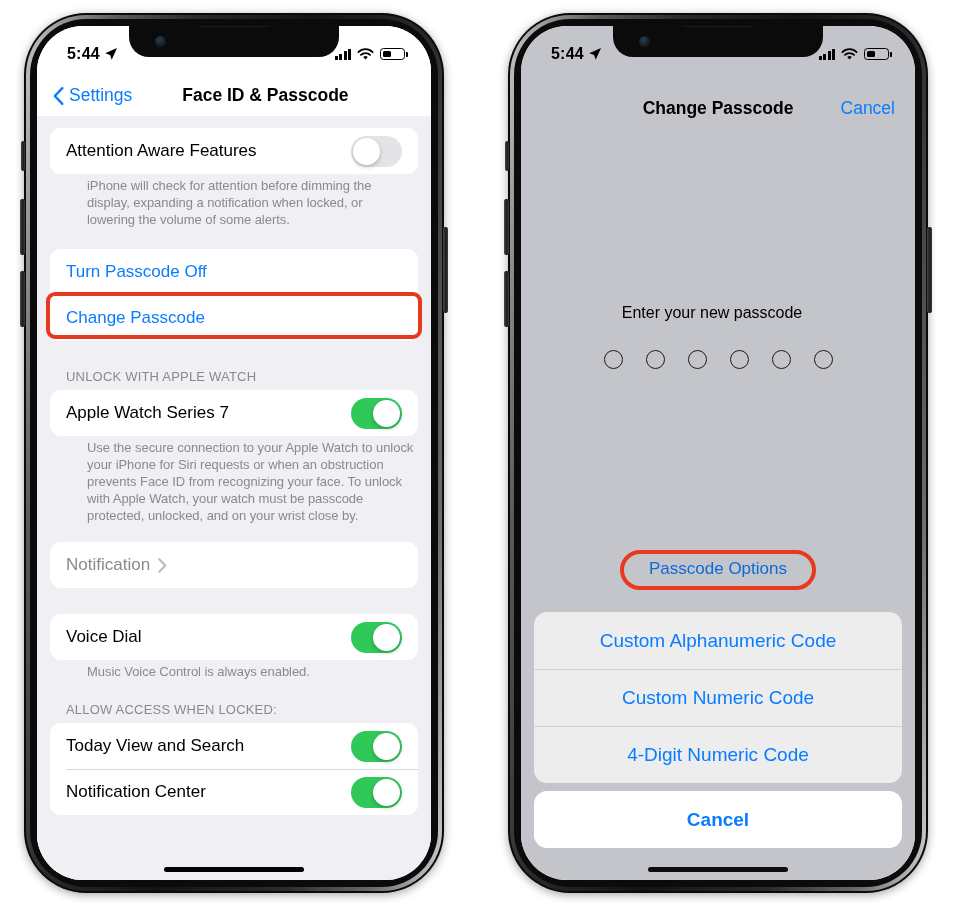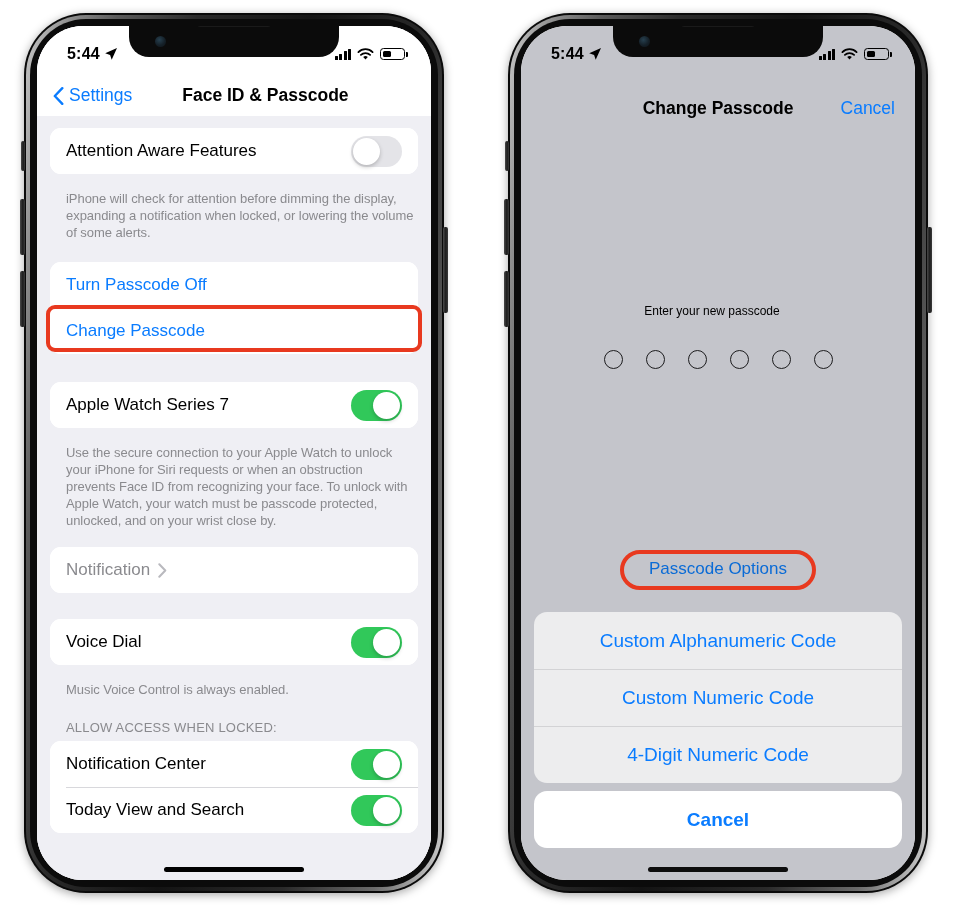--- a/index.html
+++ b/index.html
@@ -106,21 +106,21 @@
   .row + .row::before {
     content:""; position:absolute; left:16px; right:0; top:0; height:1px; background:#d8d8dc;
   }
   .row-label { font-size:17px; color:#000; flex:1; }
   .row-link  { font-size:17px; color:#0a7cff; flex:1; }
   .row-value { font-size:17px; color:#8a8a8e; margin-right:8px; }
   .chev-right { width:9px; height:15px; flex:none; }
 
   .footer-text {
     font-size:13px; line-height:17px; color:#8a8a8e;
-    padding: 16px 17px 0 29px; letter-spacing:-.05px;
+    padding: 3px 17px 0 29px; letter-spacing:-.05px;margin-left:21px;
   }
   .section-header {
     font-size:13px; color:#8a8a8e; letter-spacing:.2px;
     padding: 0 0 6px 29px; text-transform:uppercase;
   }
 
   .toggle { width:51px; height:31px; border-radius:16px; position:relative; flex:none; cursor:pointer; }
   .toggle.on  { background:#31c85a; }
   .toggle.off { background:#e4e4e8; }
   .toggle .knob {
@@ -150,21 +150,21 @@
     display:flex; align-items:center; padding: 0 20px;
   }
   .cp-title {
     position:absolute; left:0; right:0; text-align:center;
     font-size:17.5px; font-weight:bold; color:#000;
   }
   .cp-cancel { margin-left:auto; font-size:17.5px; color:#0a7cff; cursor:pointer; position:relative; z-index:2; }
 
   .cp-prompt {
     position:absolute; top:278px; left:0; right:12px; text-align:center;
-    font-size:12px; color:#000;
+    font-size:16px; color:#000;
   }
   .cp-dots {
     position:absolute; top:324px; left:0; right:0;
     display:flex; justify-content:center; gap:23px;
   }
   .cp-dot { width:19px; height:19px; border-radius:50%; border:1.8px solid #1c1c1e; }
 
   .cp-options {
     position:absolute; top:533px; left:0; right:0; text-align:center;
     font-size:17px; color:#0a6bd6; cursor:pointer;
@@ -264,20 +264,21 @@
                 <span class="row-link">Turn Passcode Off</span>
               </div>
               <div class="row">
                 <span class="row-link">Change Passcode</span>
               </div>
             </div>
             <div class="hl-rect" style="left:9px; right:9px; top:43px; height:47px;"></div>
           </div>
 
           <div style="height:28px"></div>
+          <div class="section-header">UNLOCK WITH APPLE WATCH</div>
           <div class="group">
             <div class="row">
               <span class="row-label">Apple Watch Series 7</span>
               <span class="toggle on">
                   <span class="knob"></span>
                 </span>
             </div>
           </div>
           <div class="footer-text">Use the secure connection to your Apple Watch to unlock your iPhone for Siri requests or when an obstruction prevents Face ID from recognizing your face. To unlock with Apple Watch, your watch must be passcode protected, unlocked, and on your wrist close by.</div>
 
@@ -299,27 +300,27 @@
                   <span class="knob"></span>
                 </span>
             </div>
           </div>
           <div class="footer-text">Music Voice Control is always enabled.</div>
 
           <div style="height:22px"></div>
           <div class="section-header">ALLOW ACCESS WHEN LOCKED:</div>
           <div class="group">
             <div class="row">
-              <span class="row-label">Notification Center</span>
+              <span class="row-label">Today View and Search</span>
               <span class="toggle on">
                   <span class="knob"></span>
                 </span>
             </div>
             <div class="row">
-              <span class="row-label">Today View and Search</span>
+              <span class="row-label">Notification Center</span>
               <span class="toggle on">
                   <span class="knob"></span>
                 </span>
             </div>
           </div>
         </div>
 
         <div class="home-ind"></div>
       </div>
     </div>

